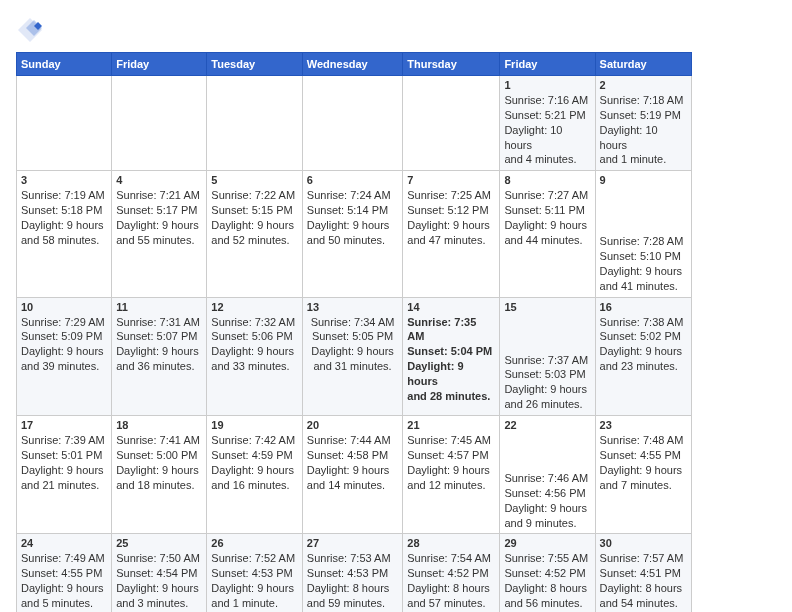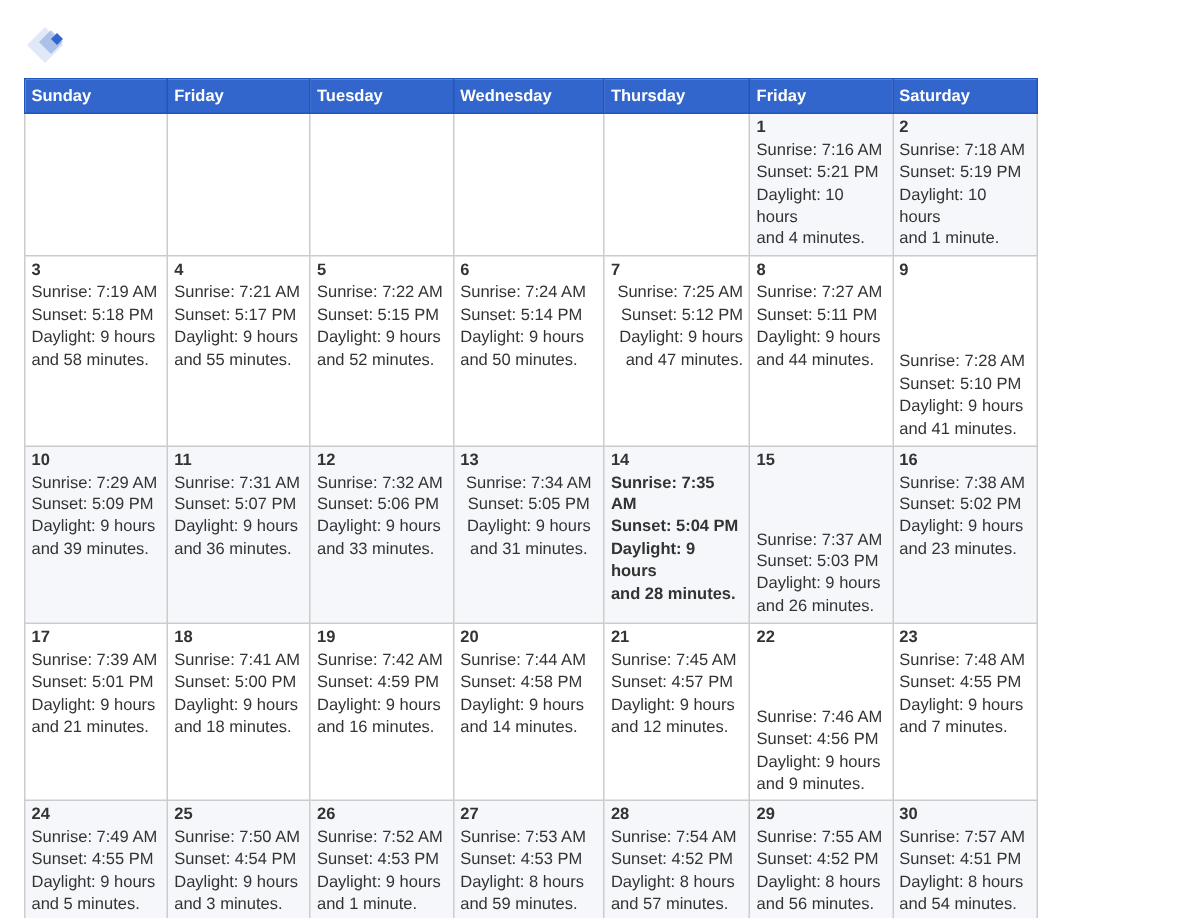--- a/index.html
+++ b/index.html
@@ -173,21 +173,21 @@
           </td>
           <td>
             <span class="day-num">6</span>
             <div class="day-info" style="white-space: pre-line;">Sunrise: 7:24 AM
 Sunset: 5:14 PM
 Daylight: 9 hours
 and 50 minutes.</div>
           </td>
           <td>
             <span class="day-num">7</span>
-            <div class="day-info" style="white-space: pre-line; text-align: right;">Sunrise: 7:25 AM
+            <div class="day-info" style="white-space: pre-line;">Sunrise: 7:25 AM
 Sunset: 5:12 PM
 Daylight: 9 hours
 and 47 minutes.</div>
           </td>
           <td>
             <span class="day-num">8</span>
             <div class="day-info" style="white-space: pre-line;">Sunrise: 7:27 AM
 Sunset: 5:11 PM
 Daylight: 9 hours
 and 44 minutes.</div>

